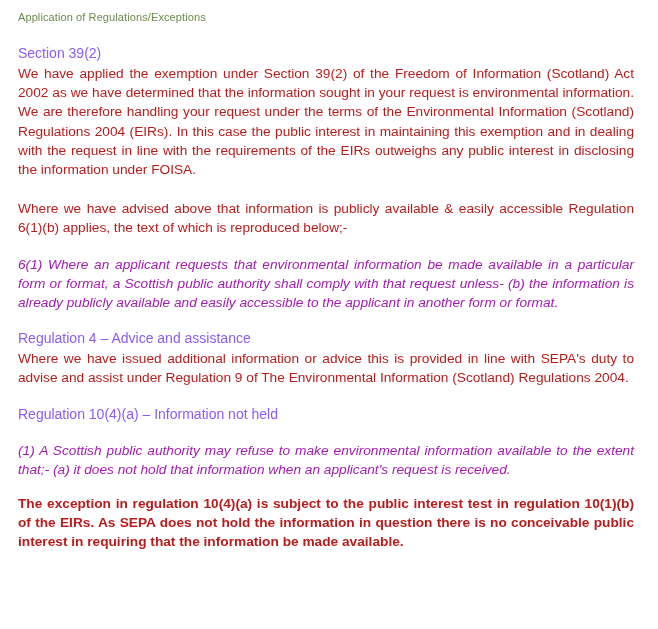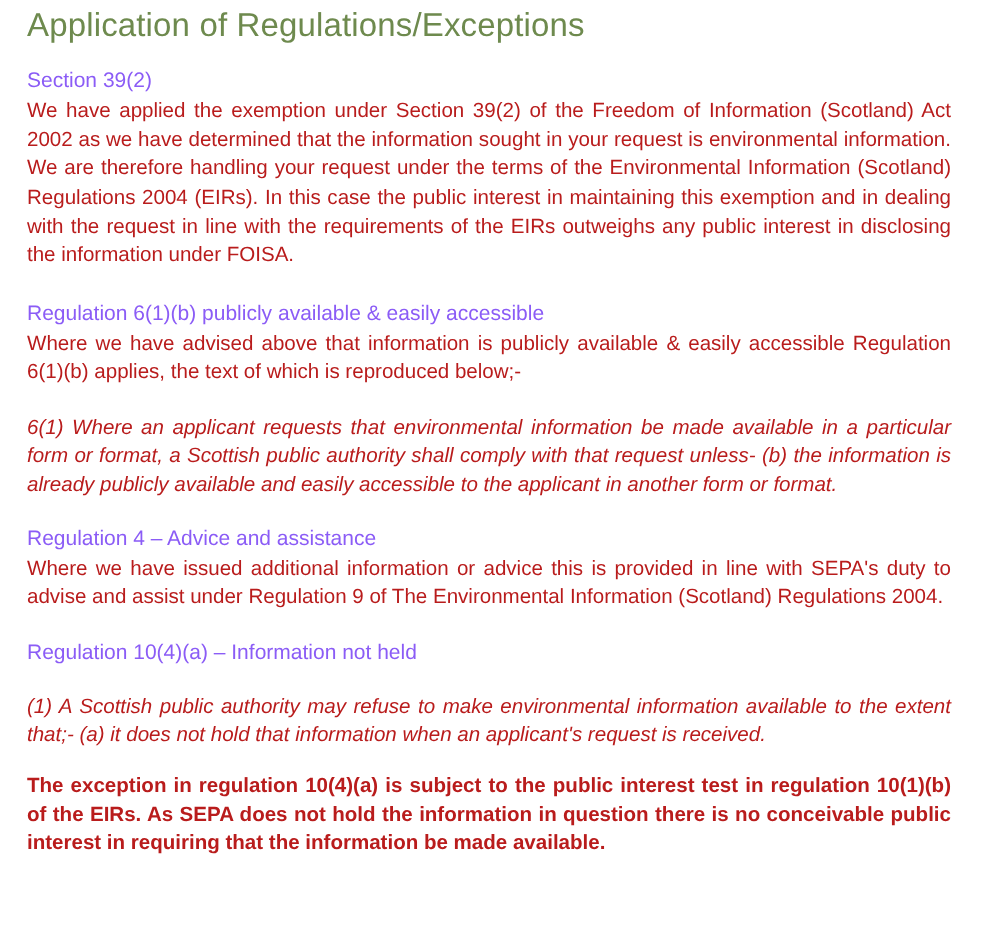--- a/index.html
+++ b/index.html
@@ -16,21 +16,21 @@
   }
   .page {
     box-sizing: border-box;
     width: 658px;
     height: 629px;
     padding: 6px 24px 0 18px;
     background: #ffffff;
   }
   .doc-title {
     color: #6e8a4e;
-    font-size: 22px;
+    font-size: 11px;
     line-height: 22px;
     font-weight: normal;
     margin: 0 0 16px 0;
     letter-spacing: 0.1px;
   }
   .section {
     margin: 0 0 14px 0;
   }
   .section-heading {
     color: #8b5cf6;
@@ -40,21 +40,21 @@
     margin: 0 0 1px 0;
   }
   .body-text {
     color: #b91c1c;
     font-size: 13.7px;
     line-height: 19.2px;
     text-align: justify;
     margin: 0;
   }
   .quote-text {
-    color: #b91c1c;
+    color: #a21caf;
     font-size: 13.7px;
     line-height: 19.2px;
     font-style: italic;
     text-align: justify;
     margin: 0;
   }
   .gap-before {
     margin-top: 17px;
   }
   .gap-small {
@@ -72,21 +72,20 @@
 <div class="page">
 
   <h1 class="doc-title">Application of Regulations/Exceptions</h1>
 
   <div class="section section-39">
     <h2 class="section-heading">Section 39(2)</h2>
     <p class="body-text">We have applied the exemption under Section 39(2) of the Freedom of Information (Scotland) Act 2002 as we have determined that the information sought in your request is environmental information. We are therefore handling your request under the terms of the Environmental Information (Scotland) Regulations 2004 (EIRs). In this case the public interest in maintaining this exemption and in dealing with the request in line with the requirements of the EIRs outweighs any public interest in disclosing the information under FOISA.</p>
   </div>
 
   <div class="section section-6">
-    <h2 class="section-heading">Regulation 6(1)(b) publicly available &amp; easily accessible</h2>
     <p class="body-text">Where we have advised above that information is publicly available &amp; easily accessible Regulation 6(1)(b) applies, the text of which is reproduced below;-</p>
     <p class="quote-text gap-before">6(1) Where an applicant requests that environmental information be made available in a particular form or format, a Scottish public authority shall comply with that request unless- (b) the information is already publicly available and easily accessible to the applicant in another form or format.</p>
   </div>
 
   <div class="section section-9 gap-before">
     <h2 class="section-heading">Regulation 4 – Advice and assistance</h2>
     <p class="body-text">Where we have issued additional information or advice this is provided in line with SEPA's duty to advise and assist under Regulation 9 of The Environmental Information (Scotland) Regulations 2004.</p>
   </div>
 
   <div class="section section-10">

